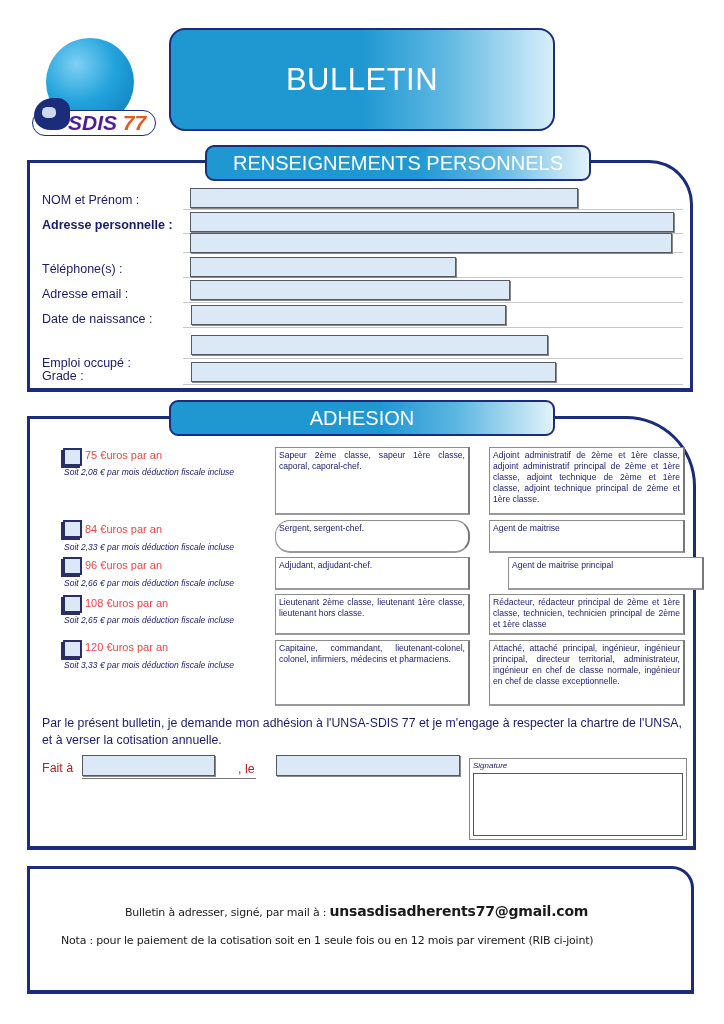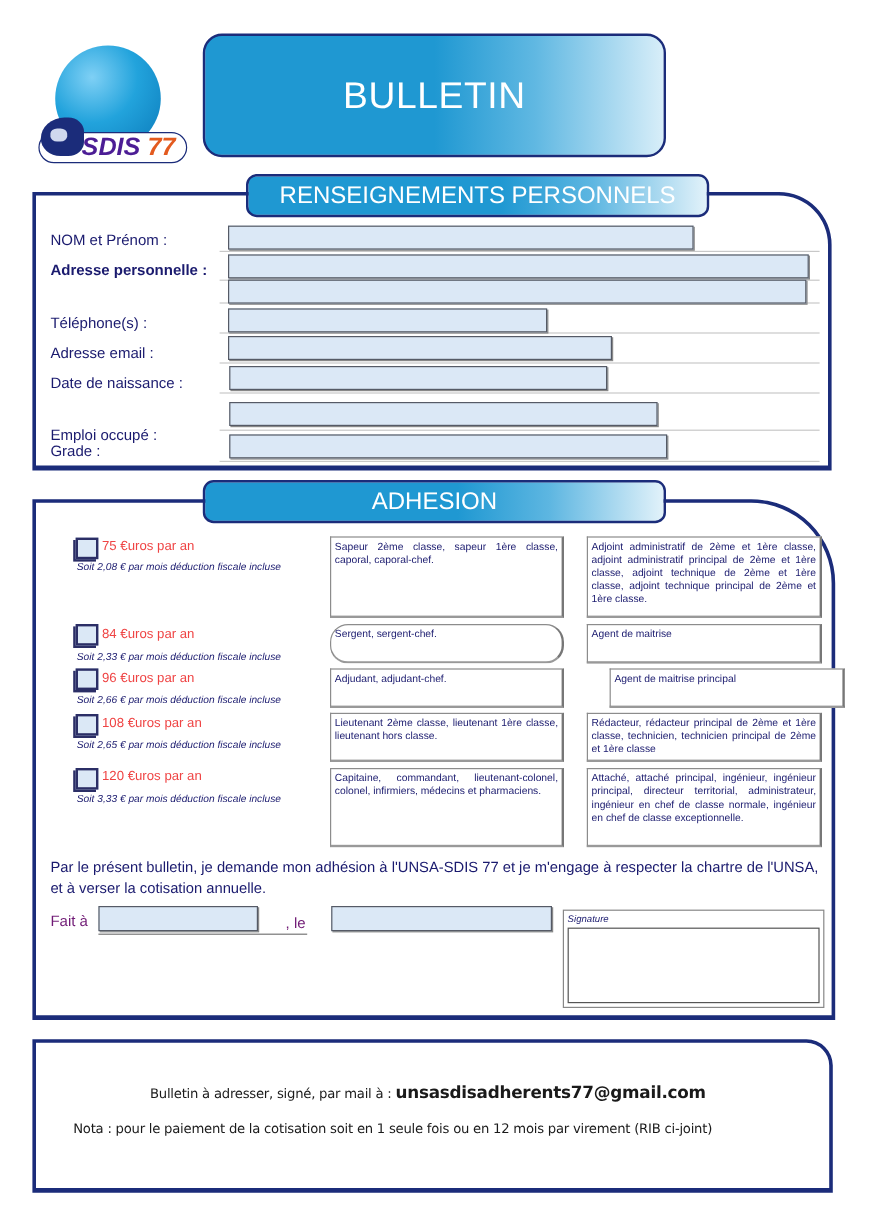--- a/index.html
+++ b/index.html
@@ -49,21 +49,21 @@
 
   
   .cb { width: 19px; height: 18px; background: #dbe8f6; border: 2px solid #2b2e66; box-shadow: -2px 2px 0 #2b2e66; }
   .price { font-size: 11px; color: #ef4444; white-space: nowrap; }
   .sub { font-size: 8.5px; font-style: italic; color: #1a1a6e; white-space: nowrap; }
   .grade-box { border: 1px solid #8c8c8c; border-right: 2px solid #777; border-bottom: 2px solid #999;
     background: #ffffff; font-size: 8.6px; line-height: 11px; color: #1a1a6e; padding: 2px 3px;
     text-align: justify; }
 
   .decl { font-size: 12.3px; color: #1a1a6e; line-height: 17px; }
-  .fait-lbl { font-size: 12.5px; color: #701a75; }
+  .fait-lbl { font-size: 12.5px; color: #b91c1c; }
   .underline { height: 1px; background: #777; }
   .sig-outer { border: 1px solid #888; background: #fff; }
   .sig-lbl { font-size: 8px; font-style: italic; color: #1a1a6e; }
   .sig-inner { border: 1.5px solid #555; background: #fff; }
 
   .footer-text { font-family: "DejaVu Sans", sans-serif; font-size: 11px; color: #1a1a1a; white-space: nowrap; letter-spacing: -0.2px; }
   .footer-mail { font-weight: bold; font-size: 14px; }
 </style>
 </head>
 <body>

